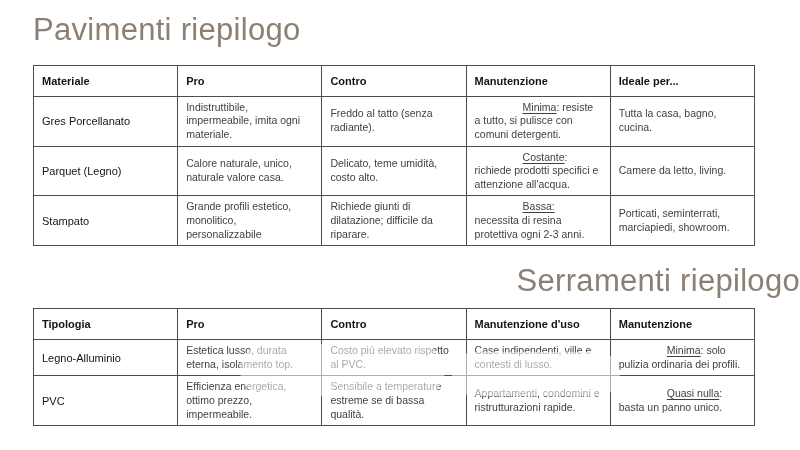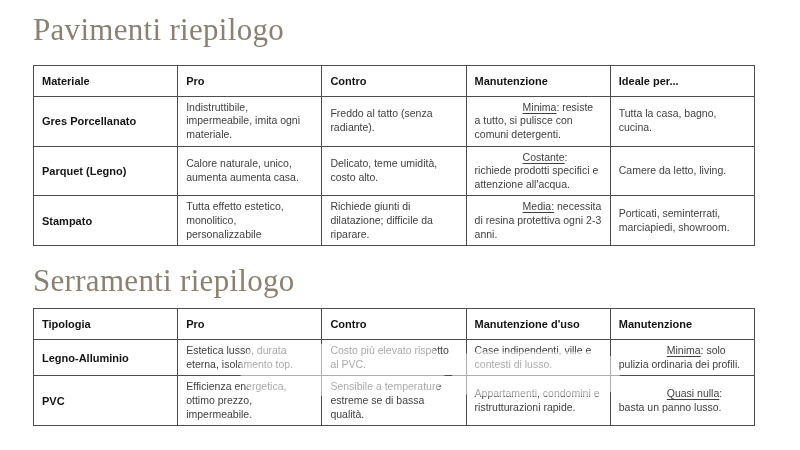--- a/index.html
+++ b/index.html
@@ -3,28 +3,28 @@
 <meta charset="utf-8">
 <style>
   html,body{margin:0;padding:0;}
   body{
     width:800px;height:450px;overflow:hidden;background:#ffffff;
     font-family:"Liberation Sans",sans-serif;
   }
   .slide{position:relative;width:800px;height:450px;background:#ffffff;}
   .inner{padding-left:33px;}
   .section-title{
-    font-family:Liberation Serif, serif;
+    font-family:Liberation Sans, sans-serif;
     color:#8c8072;
     font-weight:400;
     letter-spacing:0.3px;
     line-height:1.15;
   }
   #title-pavimenti{font-size:31px;margin:12px 0 17px 0;}
-  #title-serramenti{font-size:31px;margin:17px 0 9px 0;}
+  #title-serramenti{font-size:31px;margin:17px 0 9px 0;text-align:right;}
   table.summary{
     border-collapse:collapse;
     width:722px;
     table-layout:fixed;
     background:#ffffff;
     border-radius:22px;
   }
   table.summary th, table.summary td{
     border:1px solid #4d4d4d;
     padding:4px 8px;
@@ -38,21 +38,21 @@
     font-size:11px;
     font-weight:bold;
     color:#141414;
   }
   table.summary td{
     font-size:10.5px;
     color:#3f3f3f;
     line-height:1.3;
   }
   table.summary td.rowhead{
-    font-weight:bold;
+    font-weight:normal;
     color:#141414;
     font-size:11px;
   }
   .u{text-decoration:underline;text-underline-offset:1.5px;padding-left:48px;}
   .watermark{
     position:absolute;
     pointer-events:none;
     background:rgba(255,255,255,0.55);
     border-radius:26px;
   }
@@ -87,30 +87,30 @@
       <tbody>
         <tr>
           <td class="rowhead">Gres Porcellanato</td>
           <td>Indistruttibile, impermeabile, imita ogni materiale.</td>
           <td>Freddo al tatto (senza radiante).</td>
           <td><span class="u">Minima</span><span>: resiste a tutto, si pulisce con comuni detergenti.</span></td>
           <td>Tutta la casa, bagno, cucina.</td>
         </tr>
         <tr>
           <td class="rowhead">Parquet (Legno)</td>
-          <td>Calore naturale, unico, aumenta aumenta casa.</td>
+          <td>Calore naturale, unico, naturale valore casa.</td>
           <td>Delicato, teme umidità, costo alto.</td>
           <td><span class="u">Costante</span><span>: richiede prodotti specifici e attenzione all'acqua.</span></td>
           <td>Camere da letto, living.</td>
         </tr>
         <tr>
           <td class="rowhead">Stampato</td>
-          <td>Tutta effetto estetico, monolitico, personalizzabile</td>
+          <td>Grande profili estetico, monolitico, personalizzabile</td>
           <td>Richiede giunti di dilatazione; difficile da riparare.</td>
-          <td><span class="u">Media:</span><span> necessita di resina protettiva ogni 2-3 anni.</span></td>
+          <td><span class="u">Bassa:</span><span> necessita di resina protettiva ogni 2-3 anni.</span></td>
           <td>Porticati, seminterrati, marciapiedi, showroom.</td>
         </tr>
       </tbody>
     </table>
 
     <h1 class="section-title" id="title-serramenti">Serramenti riepilogo</h1>
 
     <table class="summary">
       <colgroup>
         <col style="width:20%">
@@ -134,21 +134,21 @@
           <td>Estetica lusso, durata eterna, isolamento top.</td>
           <td>Costo più elevato rispetto al PVC.</td>
           <td>Case indipendenti, ville e contesti di lusso.</td>
           <td><span class="u">Minima</span><span>: solo pulizia ordinaria dei profili.</span></td>
         </tr>
         <tr>
           <td class="rowhead">PVC</td>
           <td>Efficienza energetica, ottimo prezzo, impermeabile.</td>
           <td>Sensibile a temperature estreme se di bassa qualità.</td>
           <td>Appartamenti, condomini e ristrutturazioni rapide.</td>
-          <td><span class="u">Quasi nulla</span><span>: basta un panno lusso.</span></td>
+          <td><span class="u">Quasi nulla</span><span>: basta un panno unico.</span></td>
         </tr>
 
       </tbody>
     </table>
 
   </div>
 
   <div class="watermark" id="wm-1"></div>
   <div class="watermark" id="wm-2"></div>
 </div>

